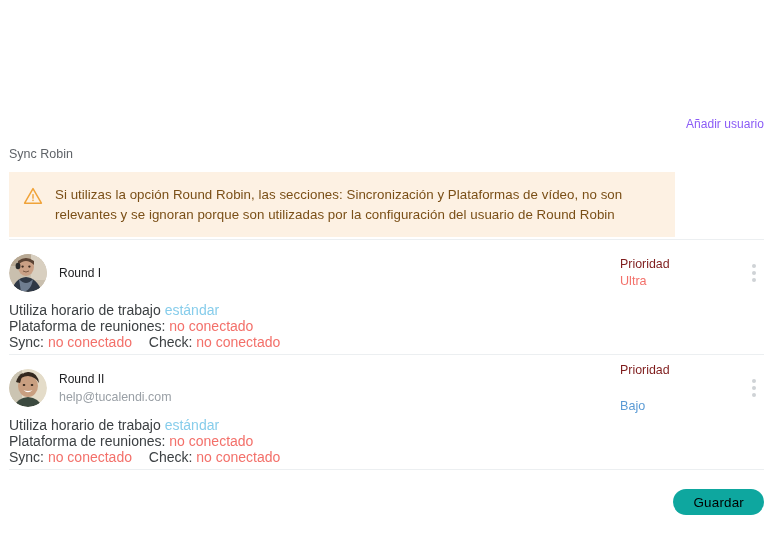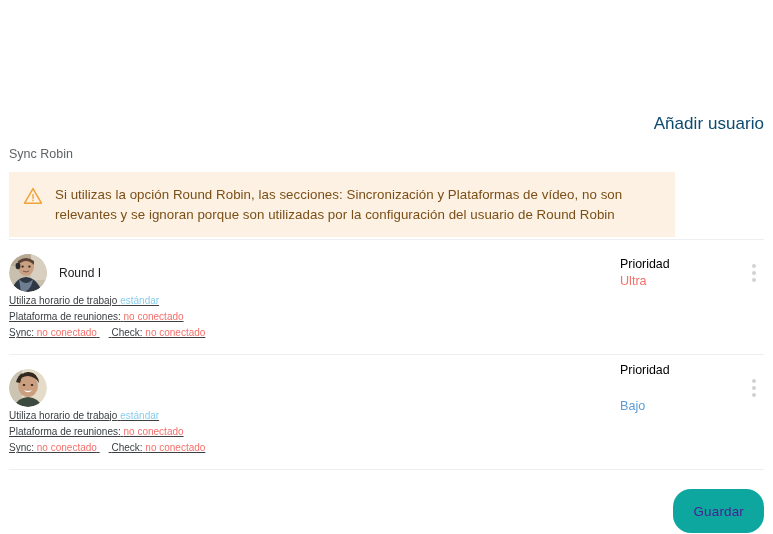--- a/index.html
+++ b/index.html
@@ -62,22 +62,22 @@
   }
 
   
   .add-user-row {
     position: absolute;
     right: 9px;
     top: 114px;
     text-align: right;
   }
   .add-user-link {
-    font-size: 17px;
-    color: #0c4a6e;
+    font-size: 12px;
+    color: #8b5cf6;
     text-decoration: none;
     cursor: pointer;
     letter-spacing: 0.05px;
     text-align: center;
   }
 
   
   .rr-label {
     position: absolute;
     left: 9px;
@@ -159,21 +159,21 @@
   .prio-block {
     position: absolute;
     right: 34px;
     top: 50%;
     transform: translateY(-50%);
     text-align: left;
     width: 110px;
   }
   .prio-label {
     font-size: 12.4px;
-    color: #000000;
+    color: #7f1d1d;
     line-height: 16px;
   }
   .prio-value {
     font-size: 12.6px;
     line-height: 17px;
     margin-top: 1px;
   }
   .kebab {
     position: absolute;
     right: 0px;
@@ -190,42 +190,42 @@
   }
   .kebab span {
     display: block;
     width: 4px;
     height: 4px;
     border-radius: 50%;
     background: #cfd3d6;
   }
 
   .user-meta {
-    font-size: 10px;
+    margin-top: 10px;
+    font-size: 14px;
     color: #3c4043;
     line-height: 15.4px;
-    text-decoration: underline;
   }
   .user-meta div { margin-bottom: 0px; padding: 0.5px 0; }
   .ok-link { color: #87cdeb; }
   .bad { color: #f3706a; }
   .meta-sep { display: inline-block; width: 9px; }
 
   
   .save-wrap {
     position: absolute;
     right: 9px;
     top: 489px;
   }
   .save-btn {
     background: #0ea79f;
-    color: #4c1d95;
+    color: #000000;
     border: none;
     border-radius: 18px;
-    height: 44px;
+    height: 26px;
     padding: 0 20px;
     font-size: 13.4px;
     font-family: "Liberation Sans", sans-serif;
     cursor: pointer;
     letter-spacing: 0.2px;
   }
 </style>
 </head>
 <body>
 
@@ -324,20 +324,24 @@
             <ellipse cx="19" cy="17" rx="10" ry="11" fill="#c99f80"></ellipse>
             <path d="M8 14 Q12 2 20 3 Q29 4 30 14 Q27 8 19 7 Q12 7 8 14 Z" fill="#33281f"></path>
             <path d="M7 13 Q9 6 14 4 L11 14 Z" fill="#33281f"></path>
             <ellipse cx="15" cy="16" rx="1.3" ry="1.1" fill="#2e2219"></ellipse>
             <ellipse cx="23" cy="16" rx="1.3" ry="1.1" fill="#2e2219"></ellipse>
             <path d="M14.5 21 Q19 25.5 23.5 21 Q19 23 14.5 21 Z" fill="#ffffff"></path>
             <path d="M5 38 Q8 29 19 28 Q30 29 33 38 Z" fill="#3c4a3f"></path>
           </g>
         </svg>
       </div>
+      <div class="user-ident">
+        <div class="user-name">Round II</div>
+        <div class="user-email">help@tucalendi.com</div>
+      </div>
       <div class="prio-block">
         <div class="prio-label">Prioridad</div>
         <div class="prio-value" style="color:#5b9bd5;margin-top:20px;">Bajo</div>
       </div>
       <div class="kebab">
         <span></span>
           <span></span>
           <span></span>
       </div>
     </div>

